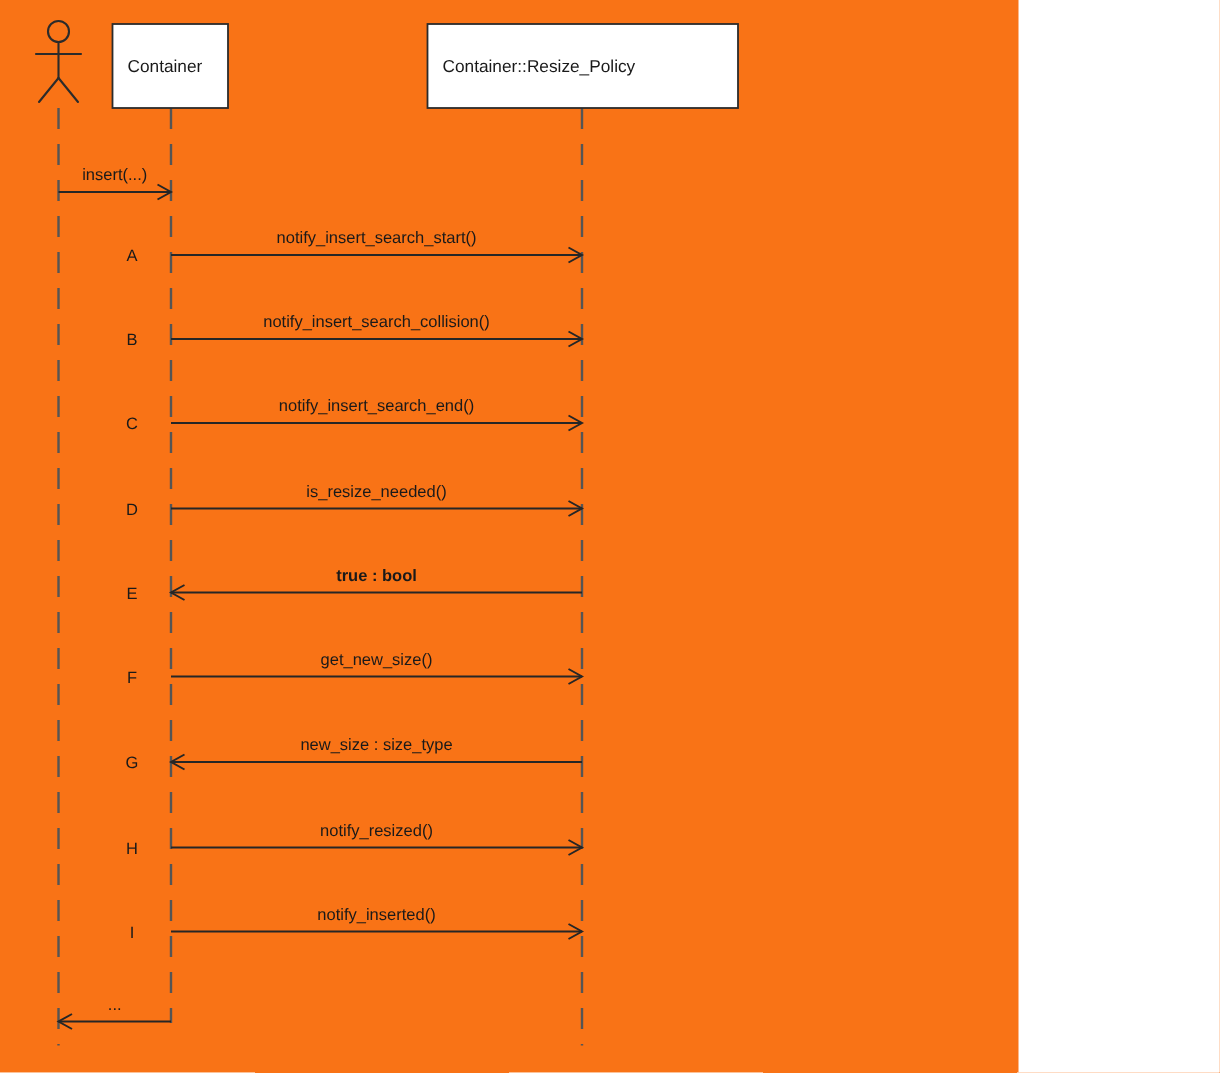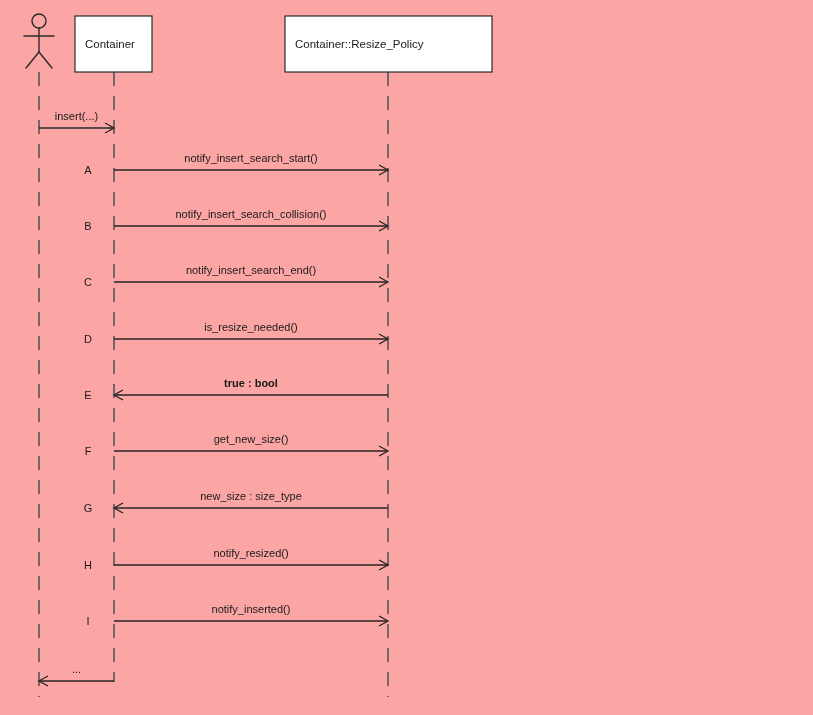--- a/index.html
+++ b/index.html
@@ -7,23 +7,23 @@
     margin: 0;
     padding: 0;
     background: #ffffff;
   }
   body {
     font-family: "Liberation Sans", sans-serif;
     color: #1a1a1a;
   }
   #diagram-root {
     position: relative;
-    width: 813px;
+    width: 679px;
     height: 715px;
-    background: #fca5a5;
+    background: #f97316;
     overflow: hidden;
   }
   svg.diagram-canvas {
     position: absolute;
     top: 0;
     left: 0;
     width: 813px;
     height: 715px;
     display: block;
   }

